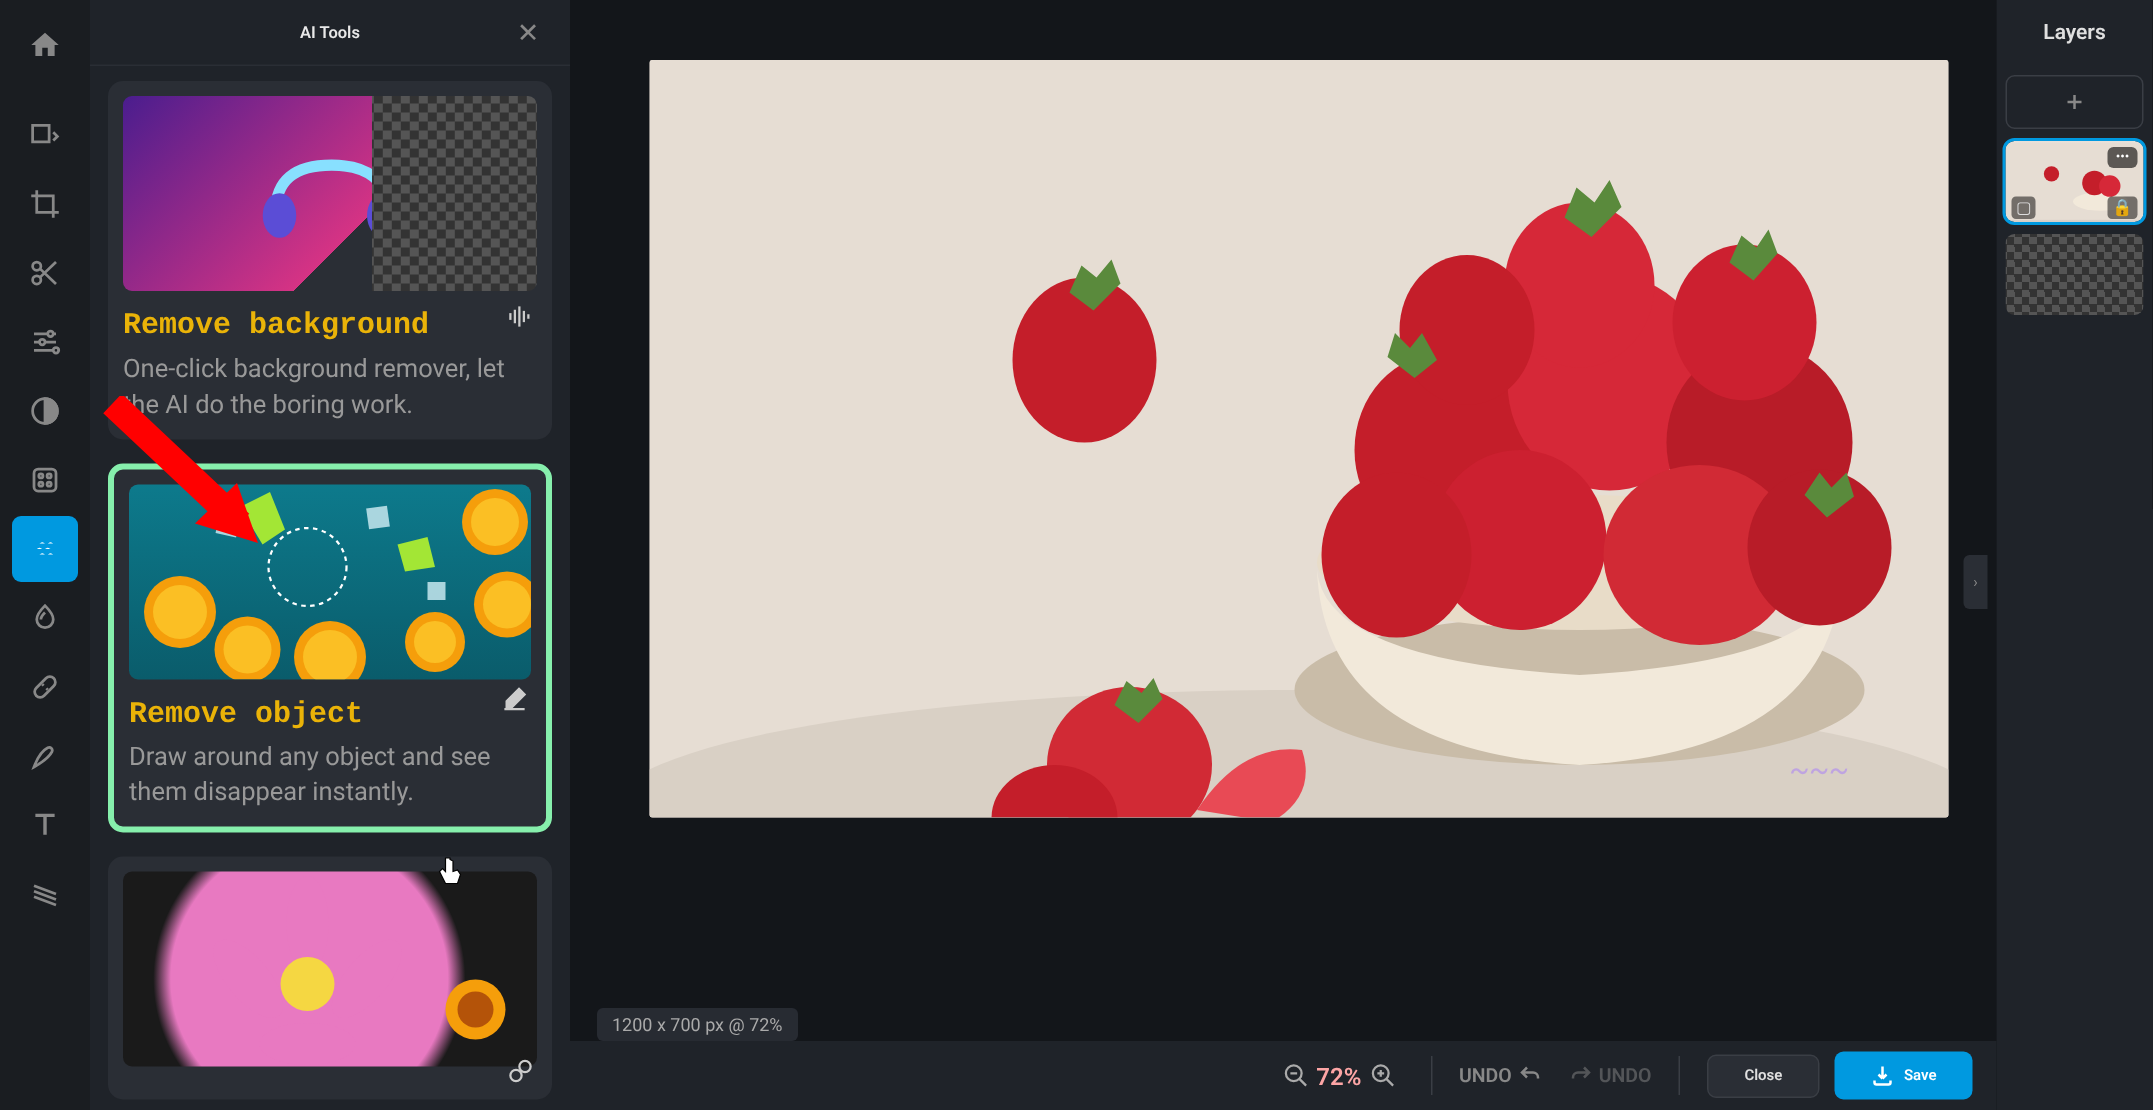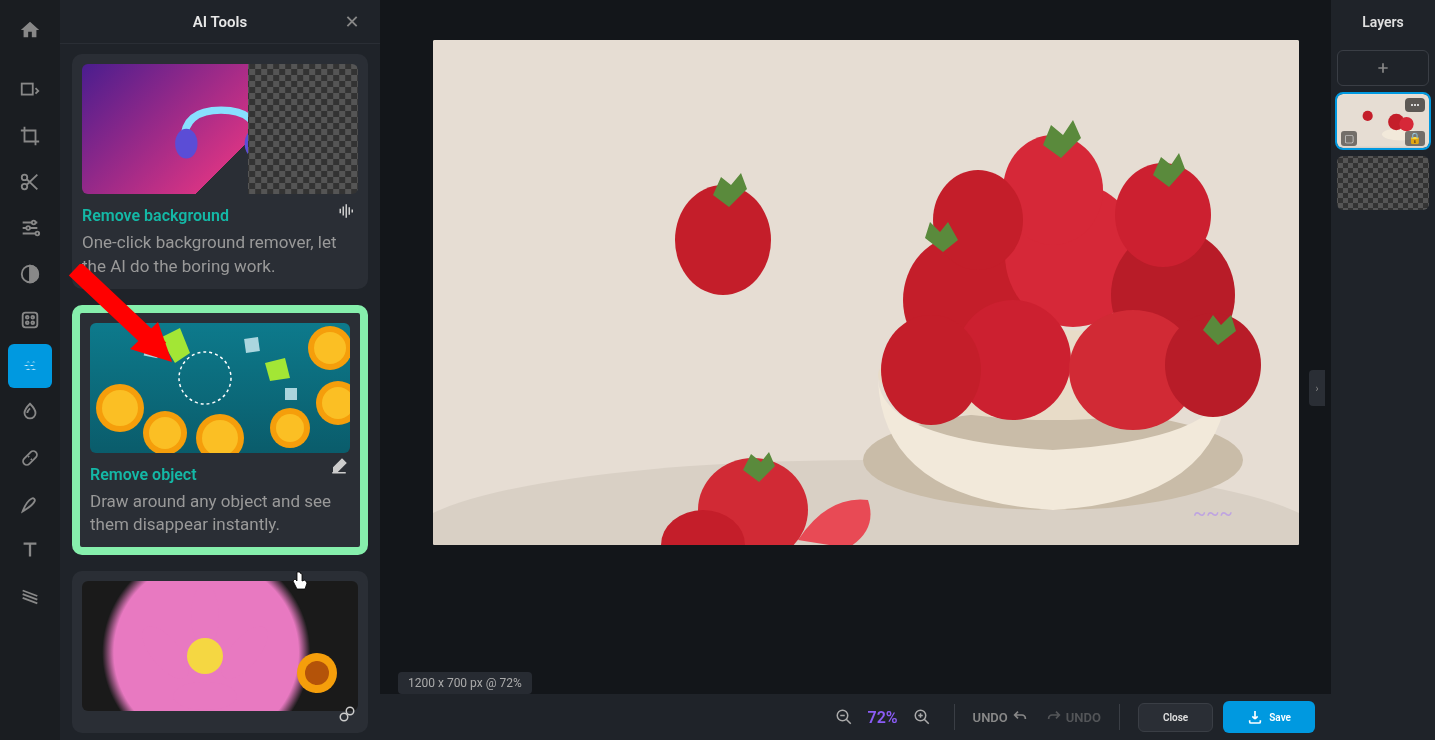--- a/index.html
+++ b/index.html
@@ -7,41 +7,41 @@
 
 
 .toolbar { width: 60px; background: #1a1d21; display: flex; flex-direction: column; align-items: center; padding-top: 8px; gap: 2px; }
 .toolbar-btn { width: 44px; height: 44px; display: flex; align-items: center; justify-content: center; color: #888; cursor: pointer; border-radius: 6px; }
 .toolbar-btn.active { background: #0099e0; color: #fff; }
 .toolbar-btn svg { width: 22px; height: 22px; }
 
 
 .panel { width: 320px; background: #1f2329; display: flex; flex-direction: column; }
 .panel-header { height: 44px; display: flex; align-items: center; justify-content: space-between; padding: 0 16px; border-bottom: 1px solid #2a2e35; }
-.panel-title { font-weight: 600; font-size: 15px; color: #e8e8e8; margin-left: auto; margin-right: auto; position: relative; left: 12px;}
+.panel-title { font-weight: 600; font-size: 11px; color: #e8e8e8; margin-left: auto; margin-right: auto; position: relative; left: 12px;}
 .panel-close { color: #888; cursor: pointer; font-size: 18px; width: 24px; display:flex; align-items:center; justify-content:center;}
 .panel-body { flex: 1; overflow-y: auto; padding: 10px 12px; position: relative;}
 
 .tool-card { background: #2a2e35; border-radius: 10px; padding: 10px; margin-bottom: 16px; position: relative; }
-.tool-card.highlighted { border: 8px solid #86efac; }
+.tool-card.highlighted { border: 4px solid #86efac; }
 .tool-thumb { width: 100%; height: 130px; border-radius: 6px; margin-bottom: 12px; position: relative; overflow: hidden; }
-.tool-card-title { font-size: 16px; font-weight: 600; color: #14b8a6; margin-bottom: 6px; }
+.tool-card-title { font-size: 20px; font-weight: 600; color: #eab308; margin-bottom: 6px; font-family: Liberation Mono, monospace; }
 .tool-card-desc { font-size: 17px; color: #999; line-height: 1.4; }
 
 .arrow-annotation { position: absolute; top: 220px; left: 0px; z-index: 10; pointer-events: none; }
 
 
 .canvas-area { flex: 1; background: #13161a; display: flex; flex-direction: column; position: relative; }
 .canvas-main { flex: 1; display: flex; align-items: flex-start; justify-content: center; padding: 40px 20px 0 40px; }
 .canvas-img { width: 866px; height: 505px; background: #eadfd6; border-radius: 2px; position: relative; overflow: hidden; }
 .status-bar { position: absolute; bottom: 46px; left: 18px; background: rgba(42,46,53,0.9); color: #aaa; font-size: 12px; padding: 4px 10px; border-radius: 4px; }
 
 .bottom-bar { height: 46px; background: #1f2329; display: flex; align-items: center; padding: 0 16px; gap: 10px; }
 .bb-spacer { flex: 1; }
-.bb-zoom { display: flex; align-items: center; gap: 10px; color: #8b5cf6; }
+.bb-zoom { display: flex; align-items: center; color: #fca5a5; }
 .bb-zoom-btn { width: 28px; height: 28px; display: flex; align-items: center; justify-content: center; cursor: pointer; color: #aaa; }
 .bb-divider { width: 1px; height: 26px; background: #3a3e45; margin: 0 8px; }
 .bb-undo { display: flex; align-items: center; gap: 18px; color: #888; font-size: 13px; font-weight: 600; }
 .bb-undo span { cursor: pointer; display: flex; align-items: center; gap: 4px; }
 .bb-btn { padding: 8px 24px; border-radius: 6px; font-size: 10px; font-weight: 600; cursor: pointer; border: none; }
 .bb-close { background: #2a2e35; color: #e0e0e0; border: 1px solid #3a3e45; }
 .bb-save { background: #0099e0; color: #fff; display: flex; align-items: center; gap: 6px; }
 
 
 .layers { width: 104px; background: #1f2329; display: flex; flex-direction: column; }

